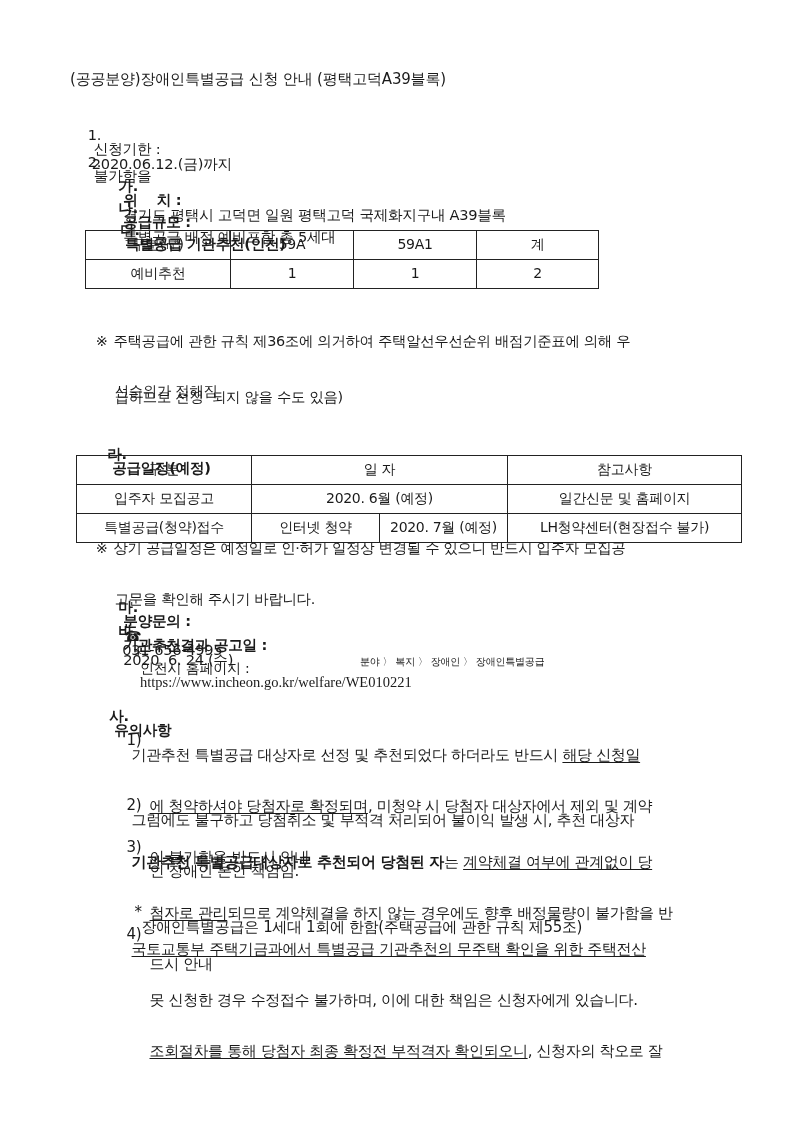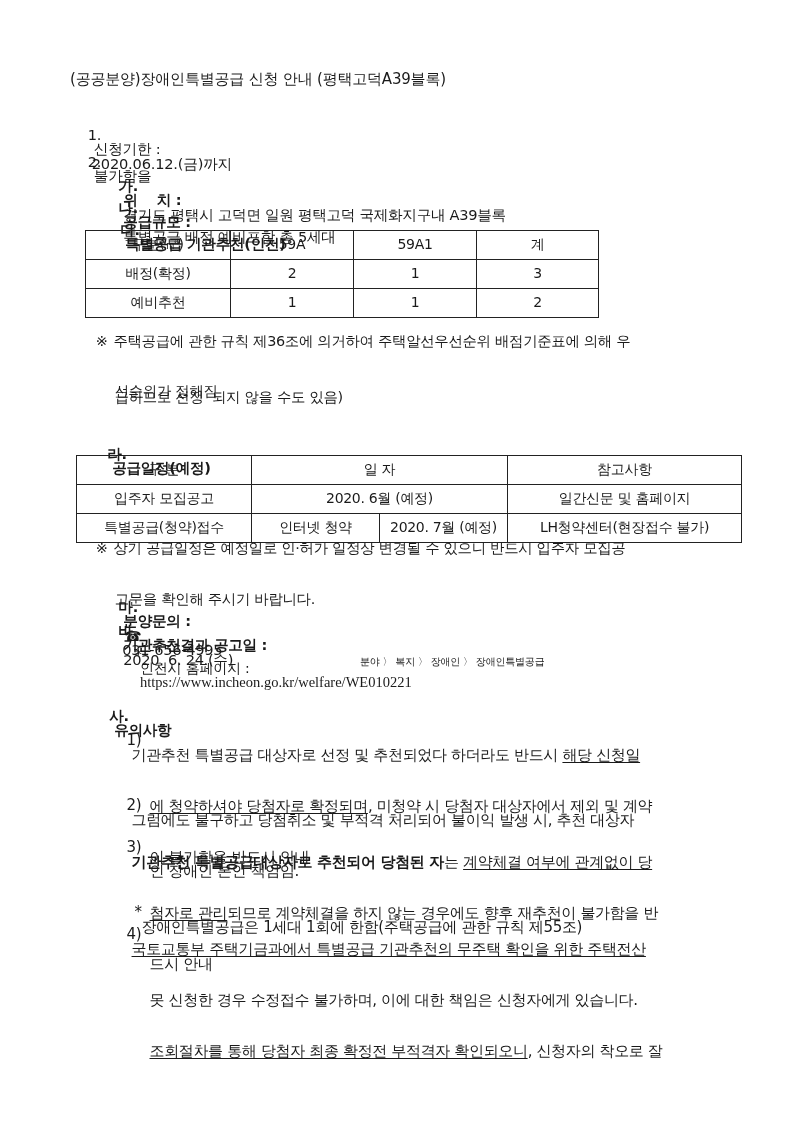--- a/index.html
+++ b/index.html
@@ -129,26 +129,20 @@
 
   <table class="doc-table" id="table-allocation">
     <tbody>
       <tr>
         <td style="width:140px;">구분(㎡)</td>
         <td style="width:118px;">59A</td>
         <td style="width:118px;">59A1</td>
         <td style="width:117px;">계</td>
       </tr>
       <tr>
-        <td>배정(확정)</td>
-        <td>2</td>
-        <td>1</td>
-        <td>3</td>
-      </tr>
-      <tr>
         <td>예비추천</td>
         <td>1</td>
         <td>1</td>
         <td>2</td>
       </tr>
     </tbody>
   </table>
 
   <div class="blk notice" style="left:70px; top:320px; width:680px;">
     <div class="line">
@@ -248,21 +242,21 @@
       <span>인 장애인 본인 책임임.</span>
     </div>
   </div>
 
   <div class="note-row" style="left:100px; top:825px; width:640px;">
     <div class="line">
       <span>3)</span>
       <span style="display:inline-block;width:5px;"></span><span class="b">기관추천 특별공급대상자로 추천되어 당첨된 자</span><span>는 </span><span class="u">계약체결 여부에 관계없이 당</span>
     </div>
     <div class="line" style="margin-top:6px; padding-left:23px;">
-      <span class="u">첨자로 관리</span><span>되므로 계약체결을 하지 않는 경우에도 향후 재추천이 불가함을 반</span>
+      <span class="u">첨자로 관리</span><span>되므로 계약체결을 하지 않는 경우에도 향후 배정물량이 불가함을 반</span>
     </div>
     <div class="line" style="margin-top:6px; padding-left:23px;">
       <span>드시 안내</span>
     </div>
   </div>
 
   <div class="note-row" style="left:108px; top:890px; width:640px;">
     <div class="line">
       <span>*</span>
       <span style="display:inline-block;width:7px;"></span><span>장애인특별공급은 1세대 1회에 한함(주택공급에 관한 규칙 제55조)</span>

